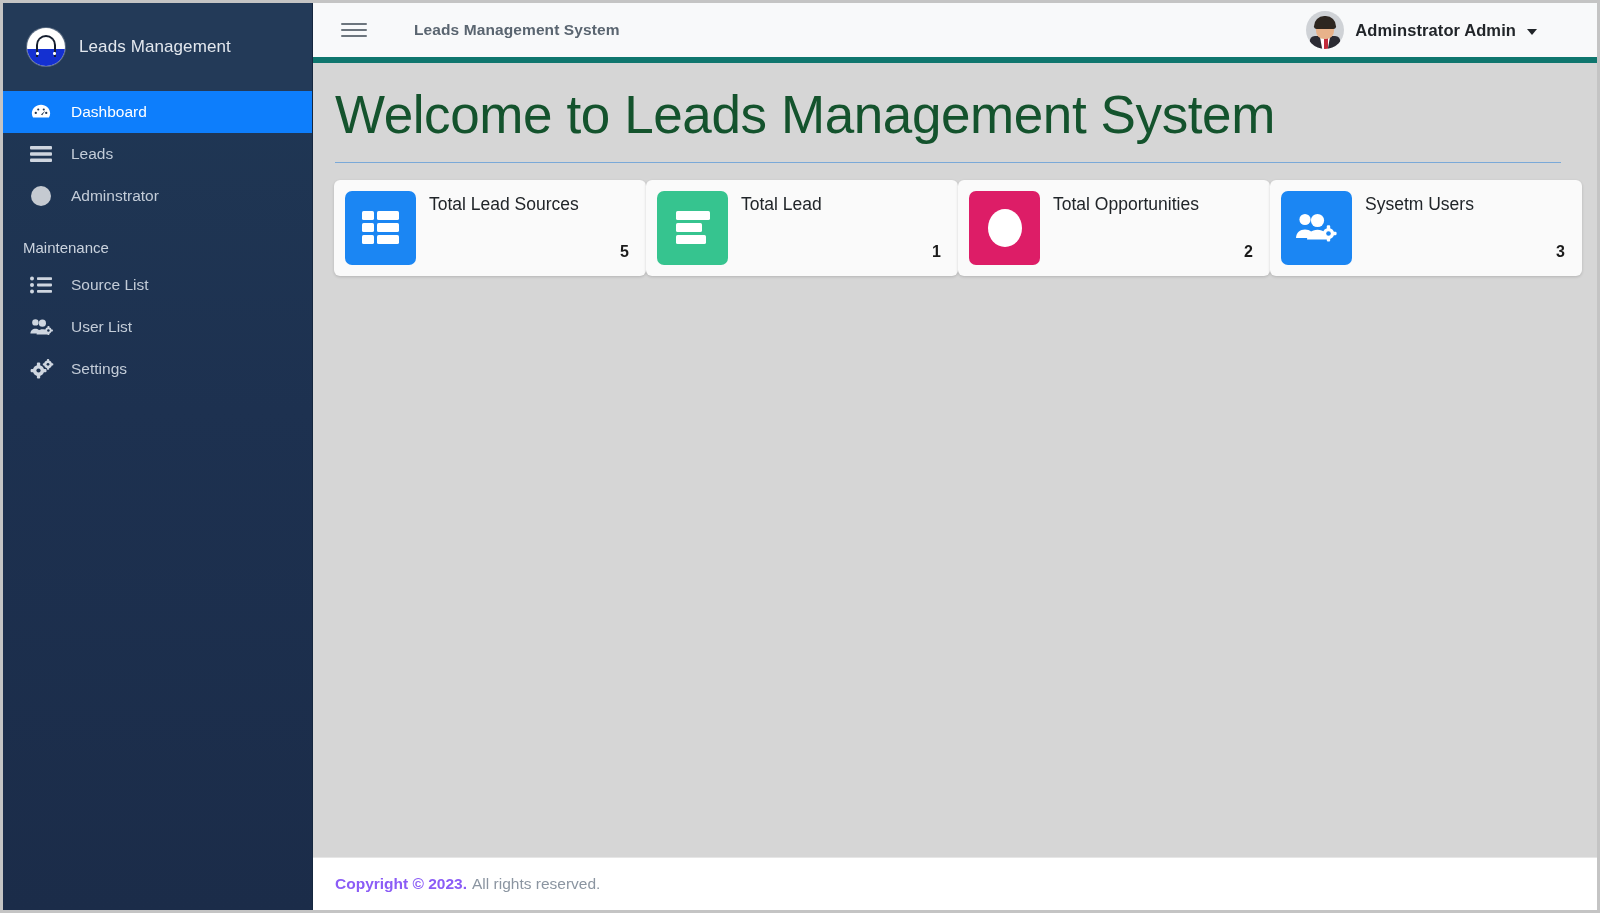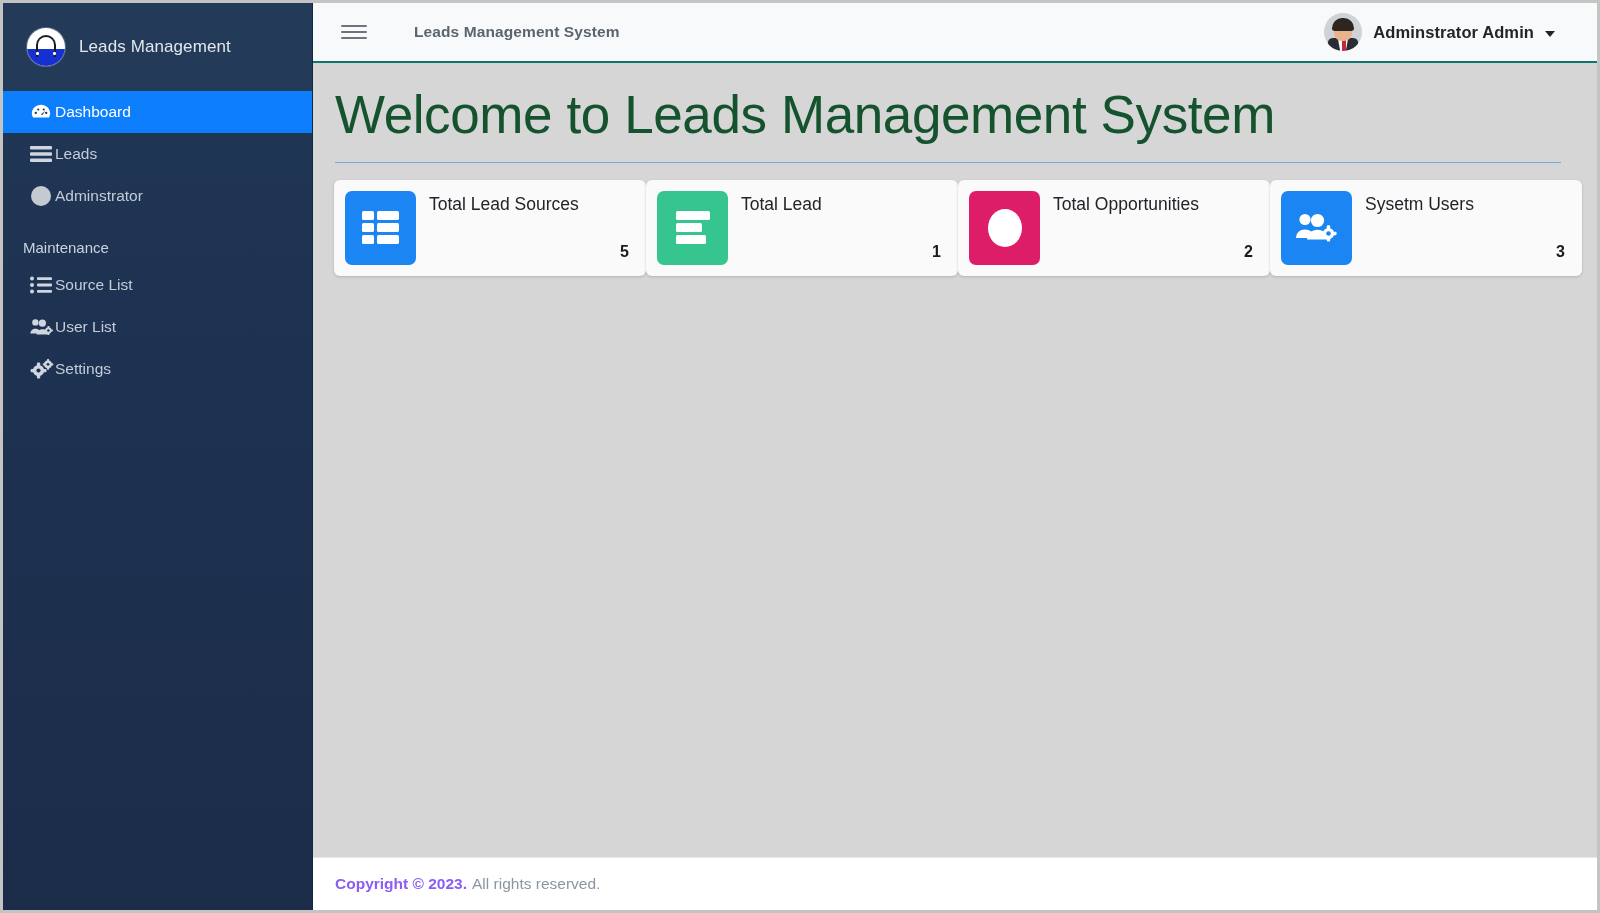--- a/index.html
+++ b/index.html
@@ -74,20 +74,21 @@
     color: #e2e7ee;
     letter-spacing: .1px;
   }
 
   .nav { padding-top: 0; }
   .nav-item {
     display: flex;
     align-items: center;
     height: 42px;
     padding-left: 27px;
+    gap: 16px;
     color: #c3ccd8;
     font-size: 15.5px;
     cursor: pointer;
     user-select: none;
   }
   .nav-item.active {
     background: #0d7efc;
     color: #ffffff;
   }
   .nav-item .ico {
@@ -109,24 +110,24 @@
     flex: 1;
     height: 100%;
     display: flex;
     flex-direction: column;
     background: #d6d6d6;
     min-width: 0;
   }
   #topbar {
     height: 60px;
     background: #f8f9fa;
-    border-bottom: 2px solid #0f766e;
-    display: flex;
-    align-items: center;
-    padding: 0 22px 0 28px;
+    border-bottom: 6px solid #0f766e;
+    display: flex;
+    align-items: center;
+    padding: 0 40px 0 28px;
     flex: 0 0 60px;
   }
   #hamburger {
     width: 26px; height: 26px;
     display: flex;
     flex-direction: column;
     justify-content: center;
     gap: 4px;
     cursor: pointer;
   }

